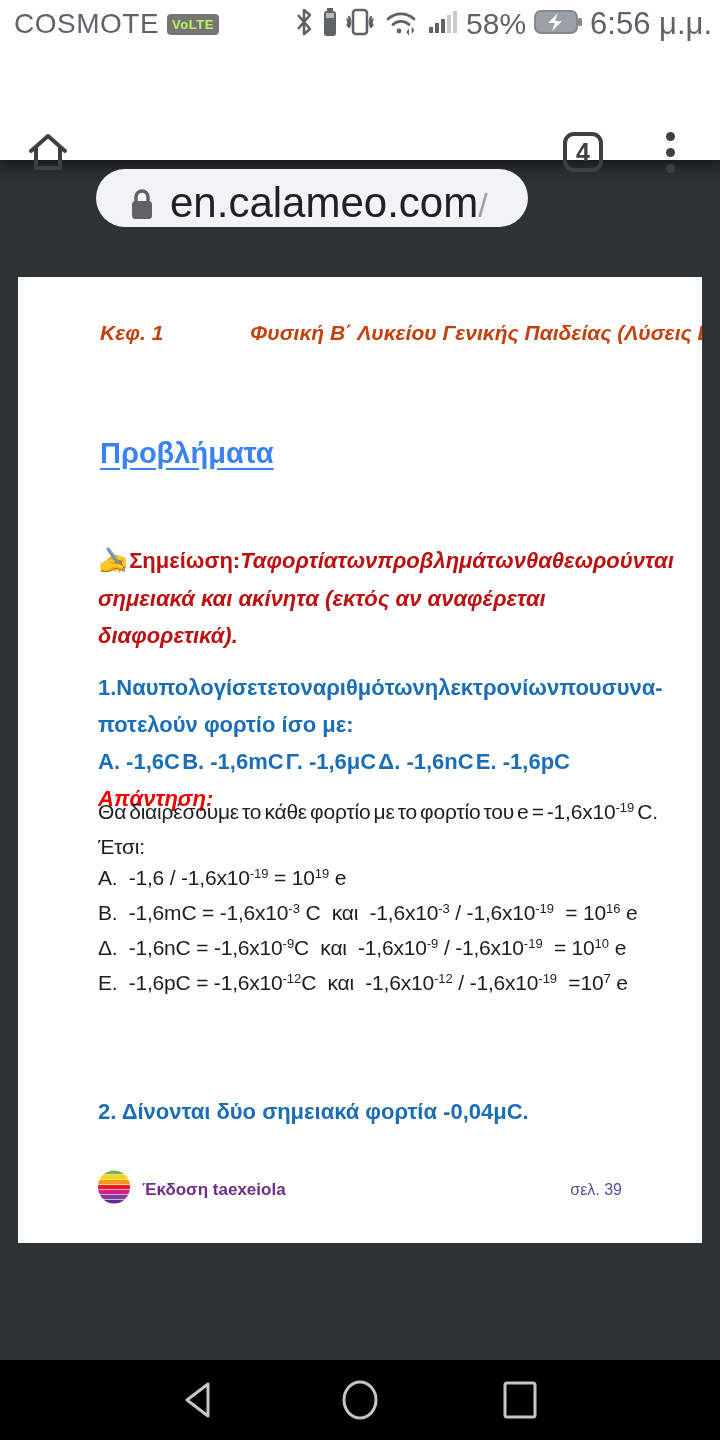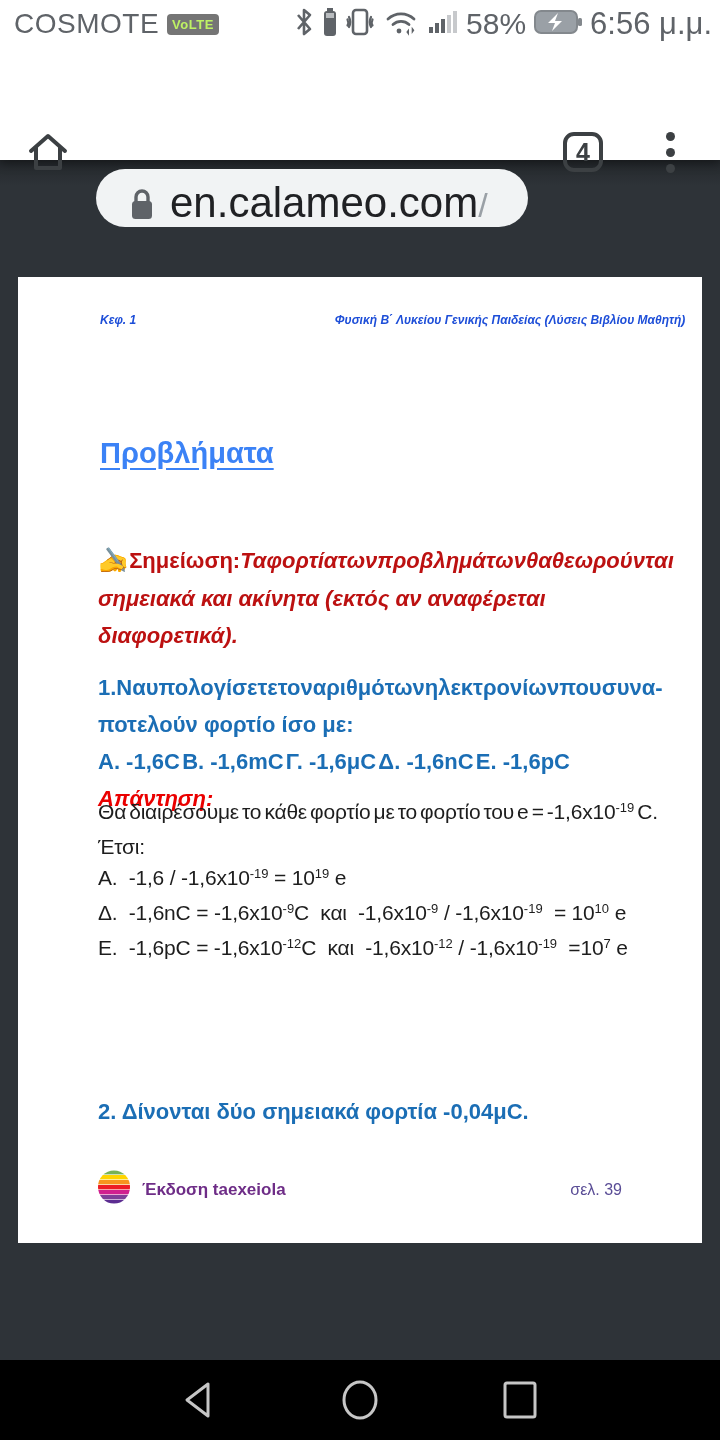--- a/index.html
+++ b/index.html
@@ -22,21 +22,21 @@
   .url{margin-left:14px;font-size:42px;color:#202124;white-space:nowrap;}
   .url .slash{color:#9aa0a6;font-size:34px;}
   .tab-btn{position:absolute;left:563px;top:84px;width:40px;height:40px;border:4px solid #3c4043;border-radius:11px;display:flex;align-items:center;justify-content:center;font-size:25px;font-weight:bold;color:#3c4043;box-sizing:border-box;}
   .menu-btn{position:absolute;left:648px;top:82px;width:44px;height:44px;display:flex;flex-direction:column;align-items:center;justify-content:center;gap:7px;}
   .menu-btn i{width:9px;height:9px;border-radius:50%;background:#3c4043;}
 
   
   .content{position:absolute;top:160px;left:0;width:720px;height:1200px;background:linear-gradient(#24282c,#2e3338 26px);}
   .page{position:absolute;left:18px;top:117px;width:684px;height:966px;background:#fff;overflow:hidden;}
 
-  .doc-header{position:absolute;top:36px;left:82px;right:16px;color:#1d4ed8;font-style:italic;font-weight:bold;font-size:12px;white-space:nowrap;}
+  .doc-header{position:absolute;top:44px;left:82px;right:16px;color:#c2410c;font-style:italic;font-weight:bold;font-size:21px;white-space:nowrap;}
   .doc-header .hdr-right{position:absolute;left:150px;width:520px;text-align:center;}
   .section-title{position:absolute;top:160px;left:82px;color:#3b82f6;font-weight:bold;font-size:29px;text-decoration:underline;text-underline-offset:5px;}
 
   .note{position:absolute;top:265px;left:80px;width:524px;color:#bc1111;font-weight:bold;font-style:italic;font-size:22px;line-height:37px;}
   .note .upright{font-style:normal;}
   .note .note-icon{font-style:normal;display:inline-block;transform:scaleX(-1);font-size:25px;}
 
   .problem1{position:absolute;top:392px;left:80px;width:524px;color:#1b6eb5;font-weight:bold;font-size:22px;line-height:37px;}
   .options{display:flex;justify-content:space-between;width:472px;white-space:pre;}
   .answer-label{color:#ea0000;font-style:italic;}
@@ -195,20 +195,21 @@
             <span class="w">το</span>
             <span class="w">φορτίο</span>
             <span class="w">του</span>
             <span class="w">e</span>
             <span class="w">=</span>
             <span class="w">-1,6x10<span class="sup">-19</span></span>
             <span class="w">C.</span>
           </div>
         <div class="sline">Έτσι:</div>
         <div class="sline"><span>Α.  -1,6 / -1,6x10</span><span class="sup">-19</span><span> = 10</span><span class="sup">19</span><span> e</span></div>
+        <div class="sline"><span>Β.  -1,6mC = -1,6x10</span><span class="sup">-3</span><span> C  και  -1,6x10</span><span class="sup">-3</span><span> / -1,6x10</span><span class="sup">-19</span><span>  = 10</span><span class="sup">16</span><span> e</span></div>
         <div class="sline"><span>Δ.  -1,6nC = -1,6x10</span><span class="sup">-9</span><span>C  και  -1,6x10</span><span class="sup">-9</span><span> / -1,6x10</span><span class="sup">-19</span><span>  = 10</span><span class="sup">10</span><span> e</span></div>
         <div class="sline"><span>Ε.  -1,6pC = -1,6x10</span><span class="sup">-12</span><span>C  και  -1,6x10</span><span class="sup">-12</span><span> / -1,6x10</span><span class="sup">-19</span><span>  =10</span><span class="sup">7</span><span> e</span></div>
       </div>
 
       <div class="problem2">2. Δίνονται δύο σημειακά φορτία -0,04μC.</div>
 
       <div class="doc-footer">
         <span>
           <svg width="36" height="40" viewBox="0 0 36 40">
             <defs>

